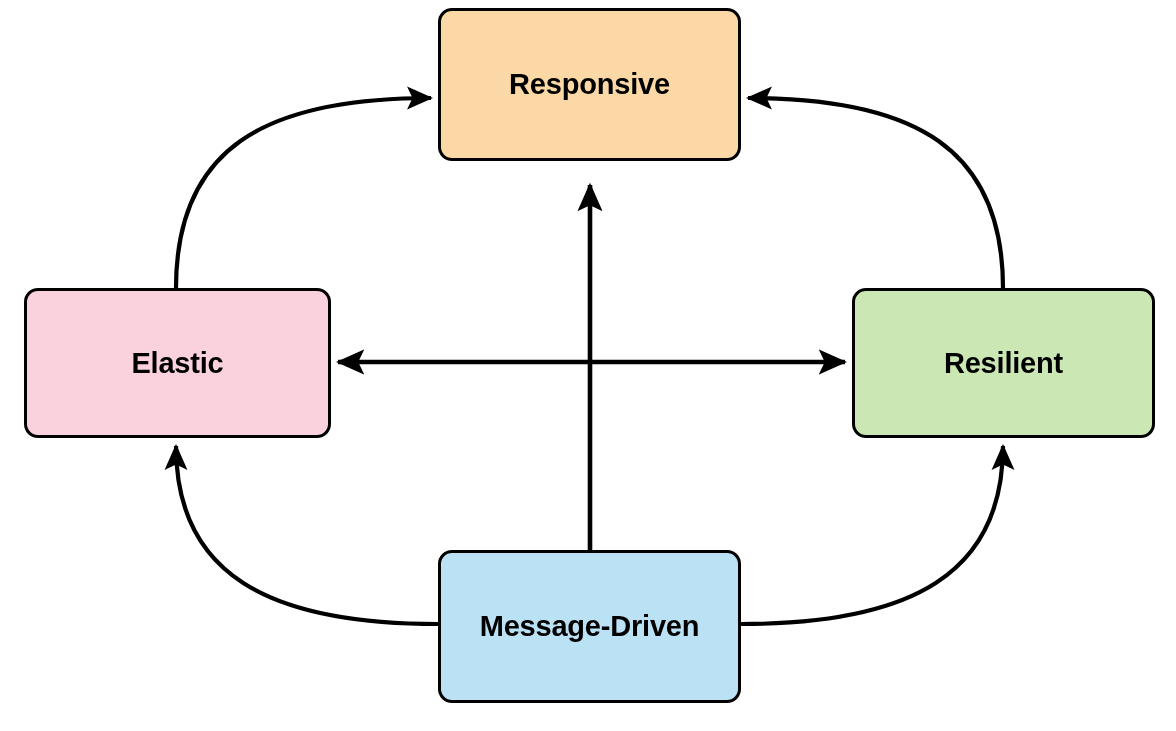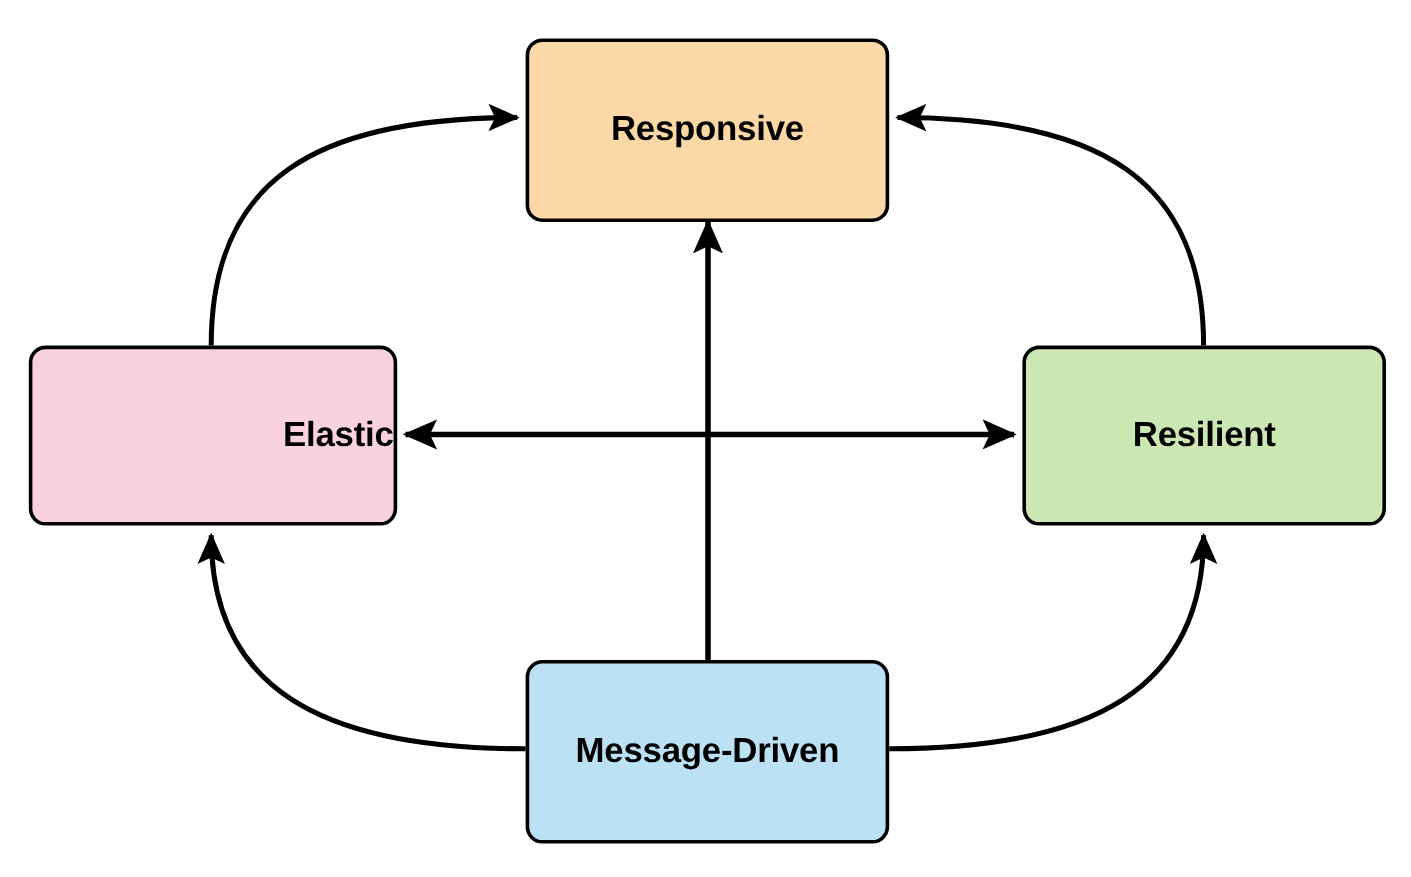--- a/index.html
+++ b/index.html
@@ -36,22 +36,22 @@
   }
   .node-label {
     font-family: "Liberation Sans", sans-serif;
     font-weight: bold;
     font-size: 29px;
     color: #000000;
     letter-spacing: -0.2px;
     white-space: nowrap;
     line-height: 1;
   }
-  #node-responsive { left: 438px; top: 32px;  width: 303px; height: 153px; }
-  #node-elastic    { left: 24px;  top: 288px; width: 307px; height: 150px; justify-content: flex-end; }
+  #node-responsive { left: 438px; top: 8px;  width: 303px; height: 153px; }
+  #node-elastic    { left: 24px;  top: 288px; width: 307px; height: 150px; }
   #node-resilient  { left: 852px; top: 288px; width: 303px; height: 150px; }
   #node-message    { left: 438px; top: 550px; width: 303px; height: 153px; }
 </style>
 </head>
 <body style="background: rgb(255, 255, 255);">
 
 <div id="diagram-root" style="background: rgb(255, 255, 255);">
 
   <svg id="edges-layer" viewBox="0 0 1176 731" xmlns="http://www.w3.org/2000/svg">
     <defs>

